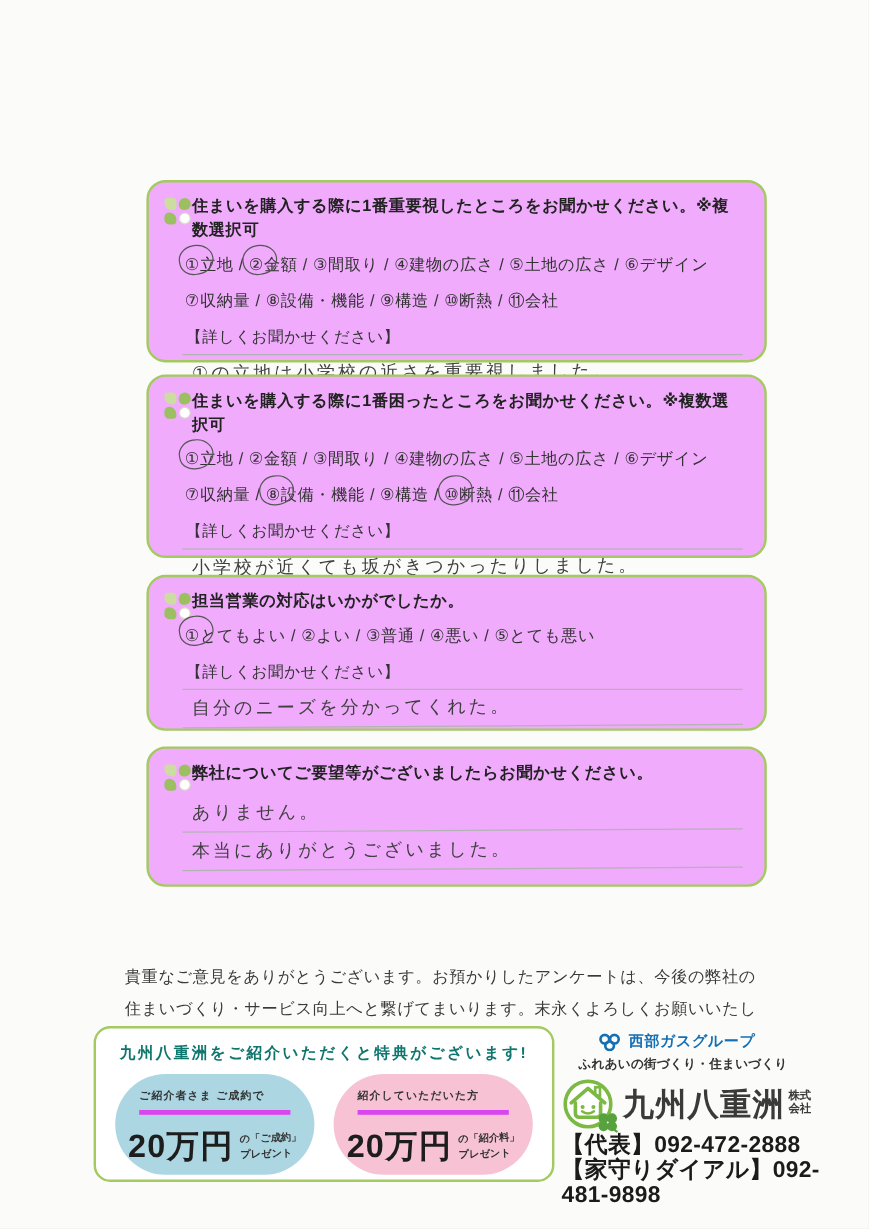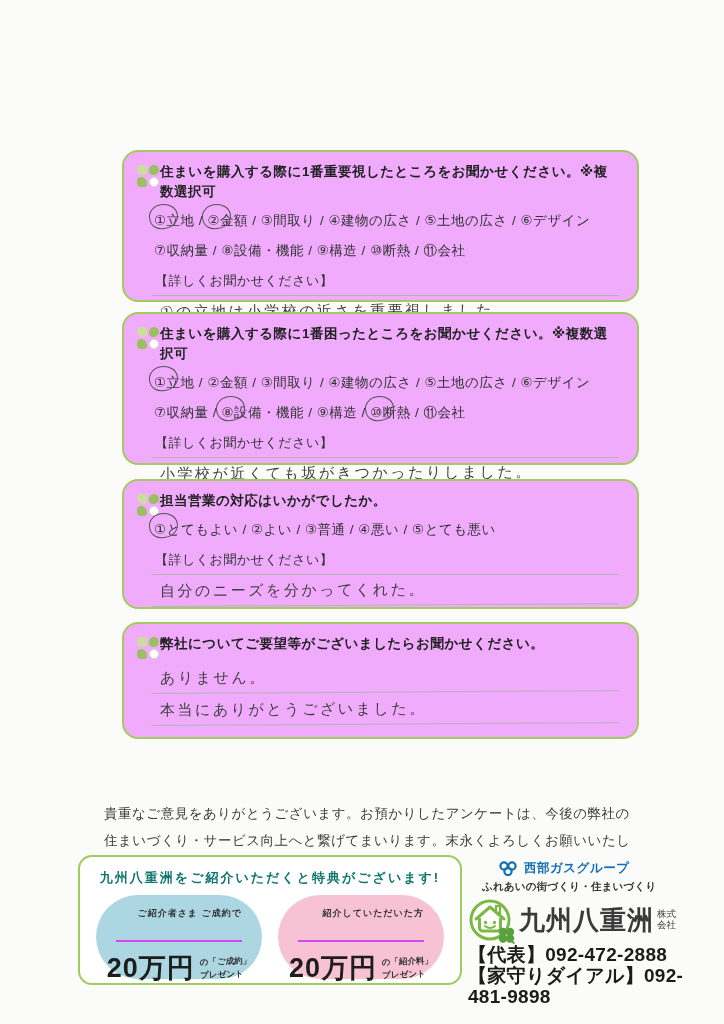--- a/index.html
+++ b/index.html
@@ -58,35 +58,35 @@
   .promo {
     position:absolute; left:78px; top:855px; width:384px; height:130px; box-sizing:border-box;
     background:#fff; border:2px solid #a3c961; border-radius:14px; padding:10px 12px 0 12px;
   }
   .promo-title { margin:2px 0 8px 0; text-align:center; font-size:13px; font-weight:bold; letter-spacing:2px; color:#0f766e; }
   .pills { display:flex; justify-content:center; gap:16px; }
   .pill { width:166px; height:84px; border-radius:42px; box-sizing:border-box; padding-top:10px; }
   .pill.blue { background:#abd6e2; }
   .pill.pink { background:#f7c3d4; }
   .pill-head {
-    margin:2px 20px 0 20px; padding-bottom:20px; border-bottom:2px solid #d946ef;
-    text-align:right; font-size:9px; font-weight:bold; letter-spacing:1px; color:#333; white-space:nowrap;
+    margin:2px 20px 0 20px; padding-bottom:5px; border-bottom:4px solid #d946ef;
+    text-align:left; font-size:9px; font-weight:bold; letter-spacing:1px; color:#333; white-space:nowrap;
   }
   .pill-row { display:flex; align-items:center; justify-content:center; gap:5px; margin-top:8px; }
   .pill-amount { font-size:27px; font-weight:bold; letter-spacing:1px; color:#1d1d1d; }
   .pill-note { font-size:8.5px; font-weight:bold; color:#333; line-height:1.55; text-align:left; transform:rotate(-2deg); }
 
   
   .company { position:absolute; left:468px; top:860px; width:248px; }
   .group-row { display:flex; align-items:center; gap:4px; margin-left:30px; }
   .group-name { font-size:12.5px; font-weight:bold; color:#1470b4; letter-spacing:0.5px; }
   .tagline { margin:3px 0 0 14px; font-size:10.5px; font-weight:bold; color:#333; letter-spacing:0.2px; }
   .brand-row { display:flex; align-items:center; gap:3px; margin-top:2px; }
   .brand-name { font-size:26px; font-weight:bold; color:#3a3a3a; letter-spacing:1px; }
-  .kk { display:flex; flex-direction:column; font-size:9.5px; font-weight:normal; color:#3a3a3a; line-height:1.15; }
+  .kk { display:flex; flex-direction:column; font-size:9.5px; font-weight:bold; color:#3a3a3a; line-height:1.15; }
   .phone { font-size:19px; font-weight:bold; color:#1b1b1b; letter-spacing:0.3px; line-height:21px; }
   .scan-date { margin-top:19px; text-align:right; padding-right:52px; font-size:17px; color:#777; letter-spacing:0.5px; }
 </style>
 </head>
 <body>
 
 <div class="page">
 
   <section class="qbox" style="top:150px;height:152px;">
     <span class="qicon">

